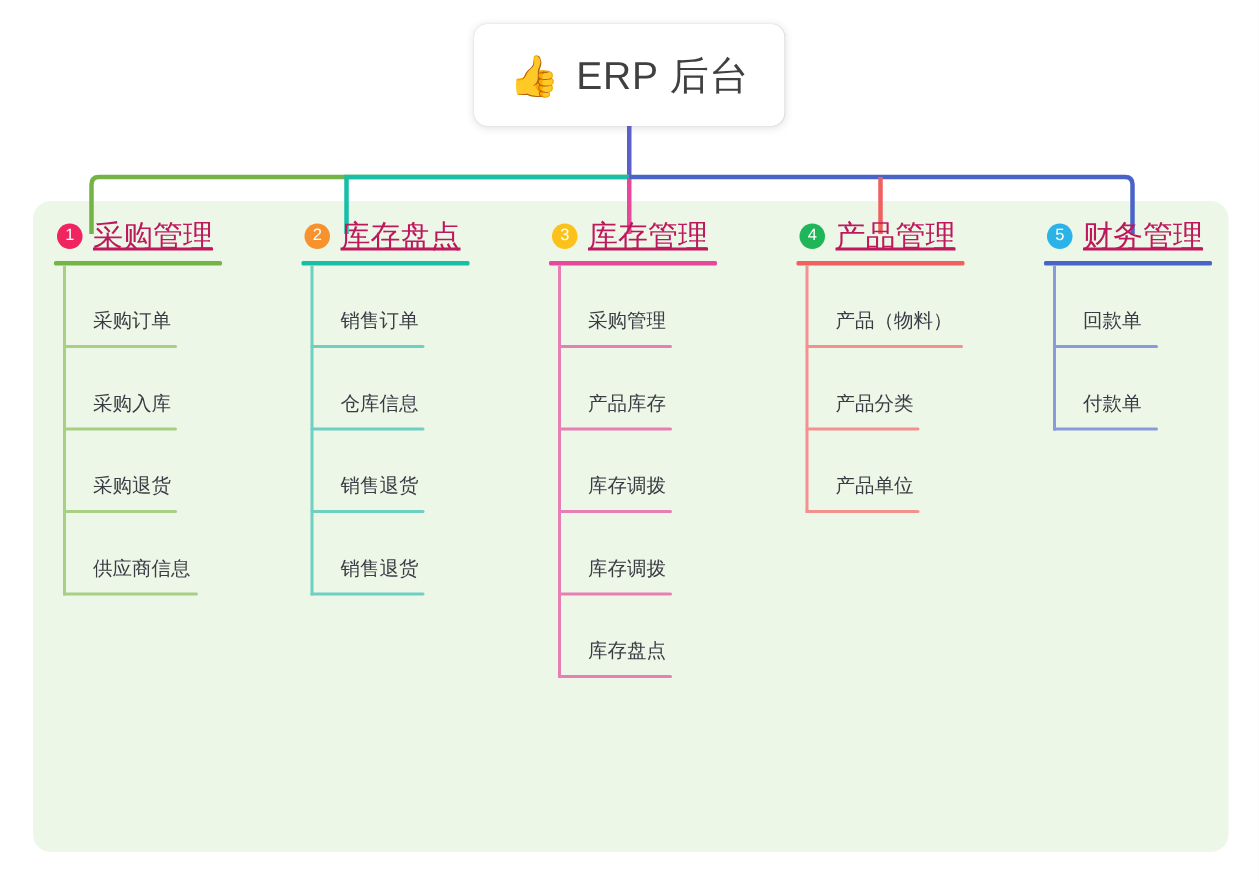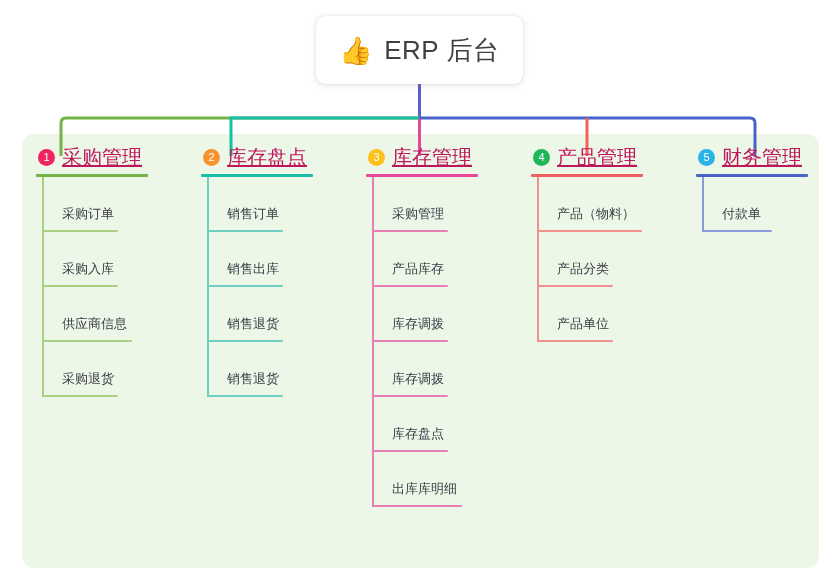--- a/index.html
+++ b/index.html
@@ -179,43 +179,43 @@
           <div class="spine" style="background: rgb(168, 207, 132);"></div>
           <div class="leaf">
             <span class="leaf-label">采购订单</span>
             <div class="leaf-rule" style="width: 76px; background: rgb(168, 207, 132);"></div>
           </div>
           <div class="leaf">
             <span class="leaf-label">采购入库</span>
             <div class="leaf-rule" style="width: 76px; background: rgb(168, 207, 132);"></div>
           </div>
           <div class="leaf">
+            <span class="leaf-label">采购退货</span>
+            <div class="leaf-rule" style="width: 76px; background: rgb(168, 207, 132);"></div>
+          </div>
+          <div class="leaf">
             <span class="leaf-label">供应商信息</span>
             <div class="leaf-rule" style="width: 90px; background: rgb(168, 207, 132);"></div>
           </div>
-          <div class="leaf">
-            <span class="leaf-label">采购退货</span>
-            <div class="leaf-rule" style="width: 76px; background: rgb(168, 207, 132);"></div>
-          </div>
         </div>
       </div>
       <div class="column" style="left: 201px;">
         <div class="col-header">
           <span class="badge" style="background: rgb(247, 146, 46);">2</span>
           <span class="col-title">库存盘点</span>
         </div>
         <div class="col-rule" style="width: 112px; background: rgb(22, 191, 166);"></div>
         <div class="leaves">
           <div class="spine" style="background: rgb(111, 207, 194);"></div>
           <div class="leaf">
             <span class="leaf-label">销售订单</span>
             <div class="leaf-rule" style="width: 76px; background: rgb(111, 207, 194);"></div>
           </div>
           <div class="leaf">
-            <span class="leaf-label">销售出库</span>
+            <span class="leaf-label">仓库信息</span>
             <div class="leaf-rule" style="width: 76px; background: rgb(111, 207, 194);"></div>
           </div>
           <div class="leaf">
             <span class="leaf-label">销售退货</span>
             <div class="leaf-rule" style="width: 76px; background: rgb(111, 207, 194);"></div>
           </div>
           <div class="leaf">
             <span class="leaf-label">销售退货</span>
             <div class="leaf-rule" style="width: 76px; background: rgb(111, 207, 194);"></div>
           </div>
@@ -242,24 +242,20 @@
             <div class="leaf-rule" style="width: 76px; background: rgb(232, 127, 180);"></div>
           </div>
           <div class="leaf">
             <span class="leaf-label">库存调拨</span>
             <div class="leaf-rule" style="width: 76px; background: rgb(232, 127, 180);"></div>
           </div>
           <div class="leaf">
             <span class="leaf-label">库存盘点</span>
             <div class="leaf-rule" style="width: 76px; background: rgb(232, 127, 180);"></div>
           </div>
-          <div class="leaf">
-            <span class="leaf-label">出库库明细</span>
-            <div class="leaf-rule" style="width: 90px; background: rgb(232, 127, 180);"></div>
-          </div>
         </div>
       </div>
       <div class="column" style="left: 531px;">
         <div class="col-header">
           <span class="badge" style="background: rgb(30, 182, 89);">4</span>
           <span class="col-title">产品管理</span>
         </div>
         <div class="col-rule" style="width: 112px; background: rgb(240, 96, 94);"></div>
         <div class="leaves">
           <div class="spine" style="background: rgb(244, 145, 143);"></div>
@@ -279,20 +275,24 @@
       </div>
       <div class="column" style="left: 696px;">
         <div class="col-header">
           <span class="badge" style="background: rgb(43, 179, 232);">5</span>
           <span class="col-title">财务管理</span>
         </div>
         <div class="col-rule" style="width: 112px; background: rgb(74, 99, 200);"></div>
         <div class="leaves">
           <div class="spine" style="background: rgb(138, 155, 221);"></div>
           <div class="leaf">
+            <span class="leaf-label">回款单</span>
+            <div class="leaf-rule" style="width: 70px; background: rgb(138, 155, 221);"></div>
+          </div>
+          <div class="leaf">
             <span class="leaf-label">付款单</span>
             <div class="leaf-rule" style="width: 70px; background: rgb(138, 155, 221);"></div>
           </div>
         </div>
       </div>
     </div>
 
 </div>
 
 </body></html>

